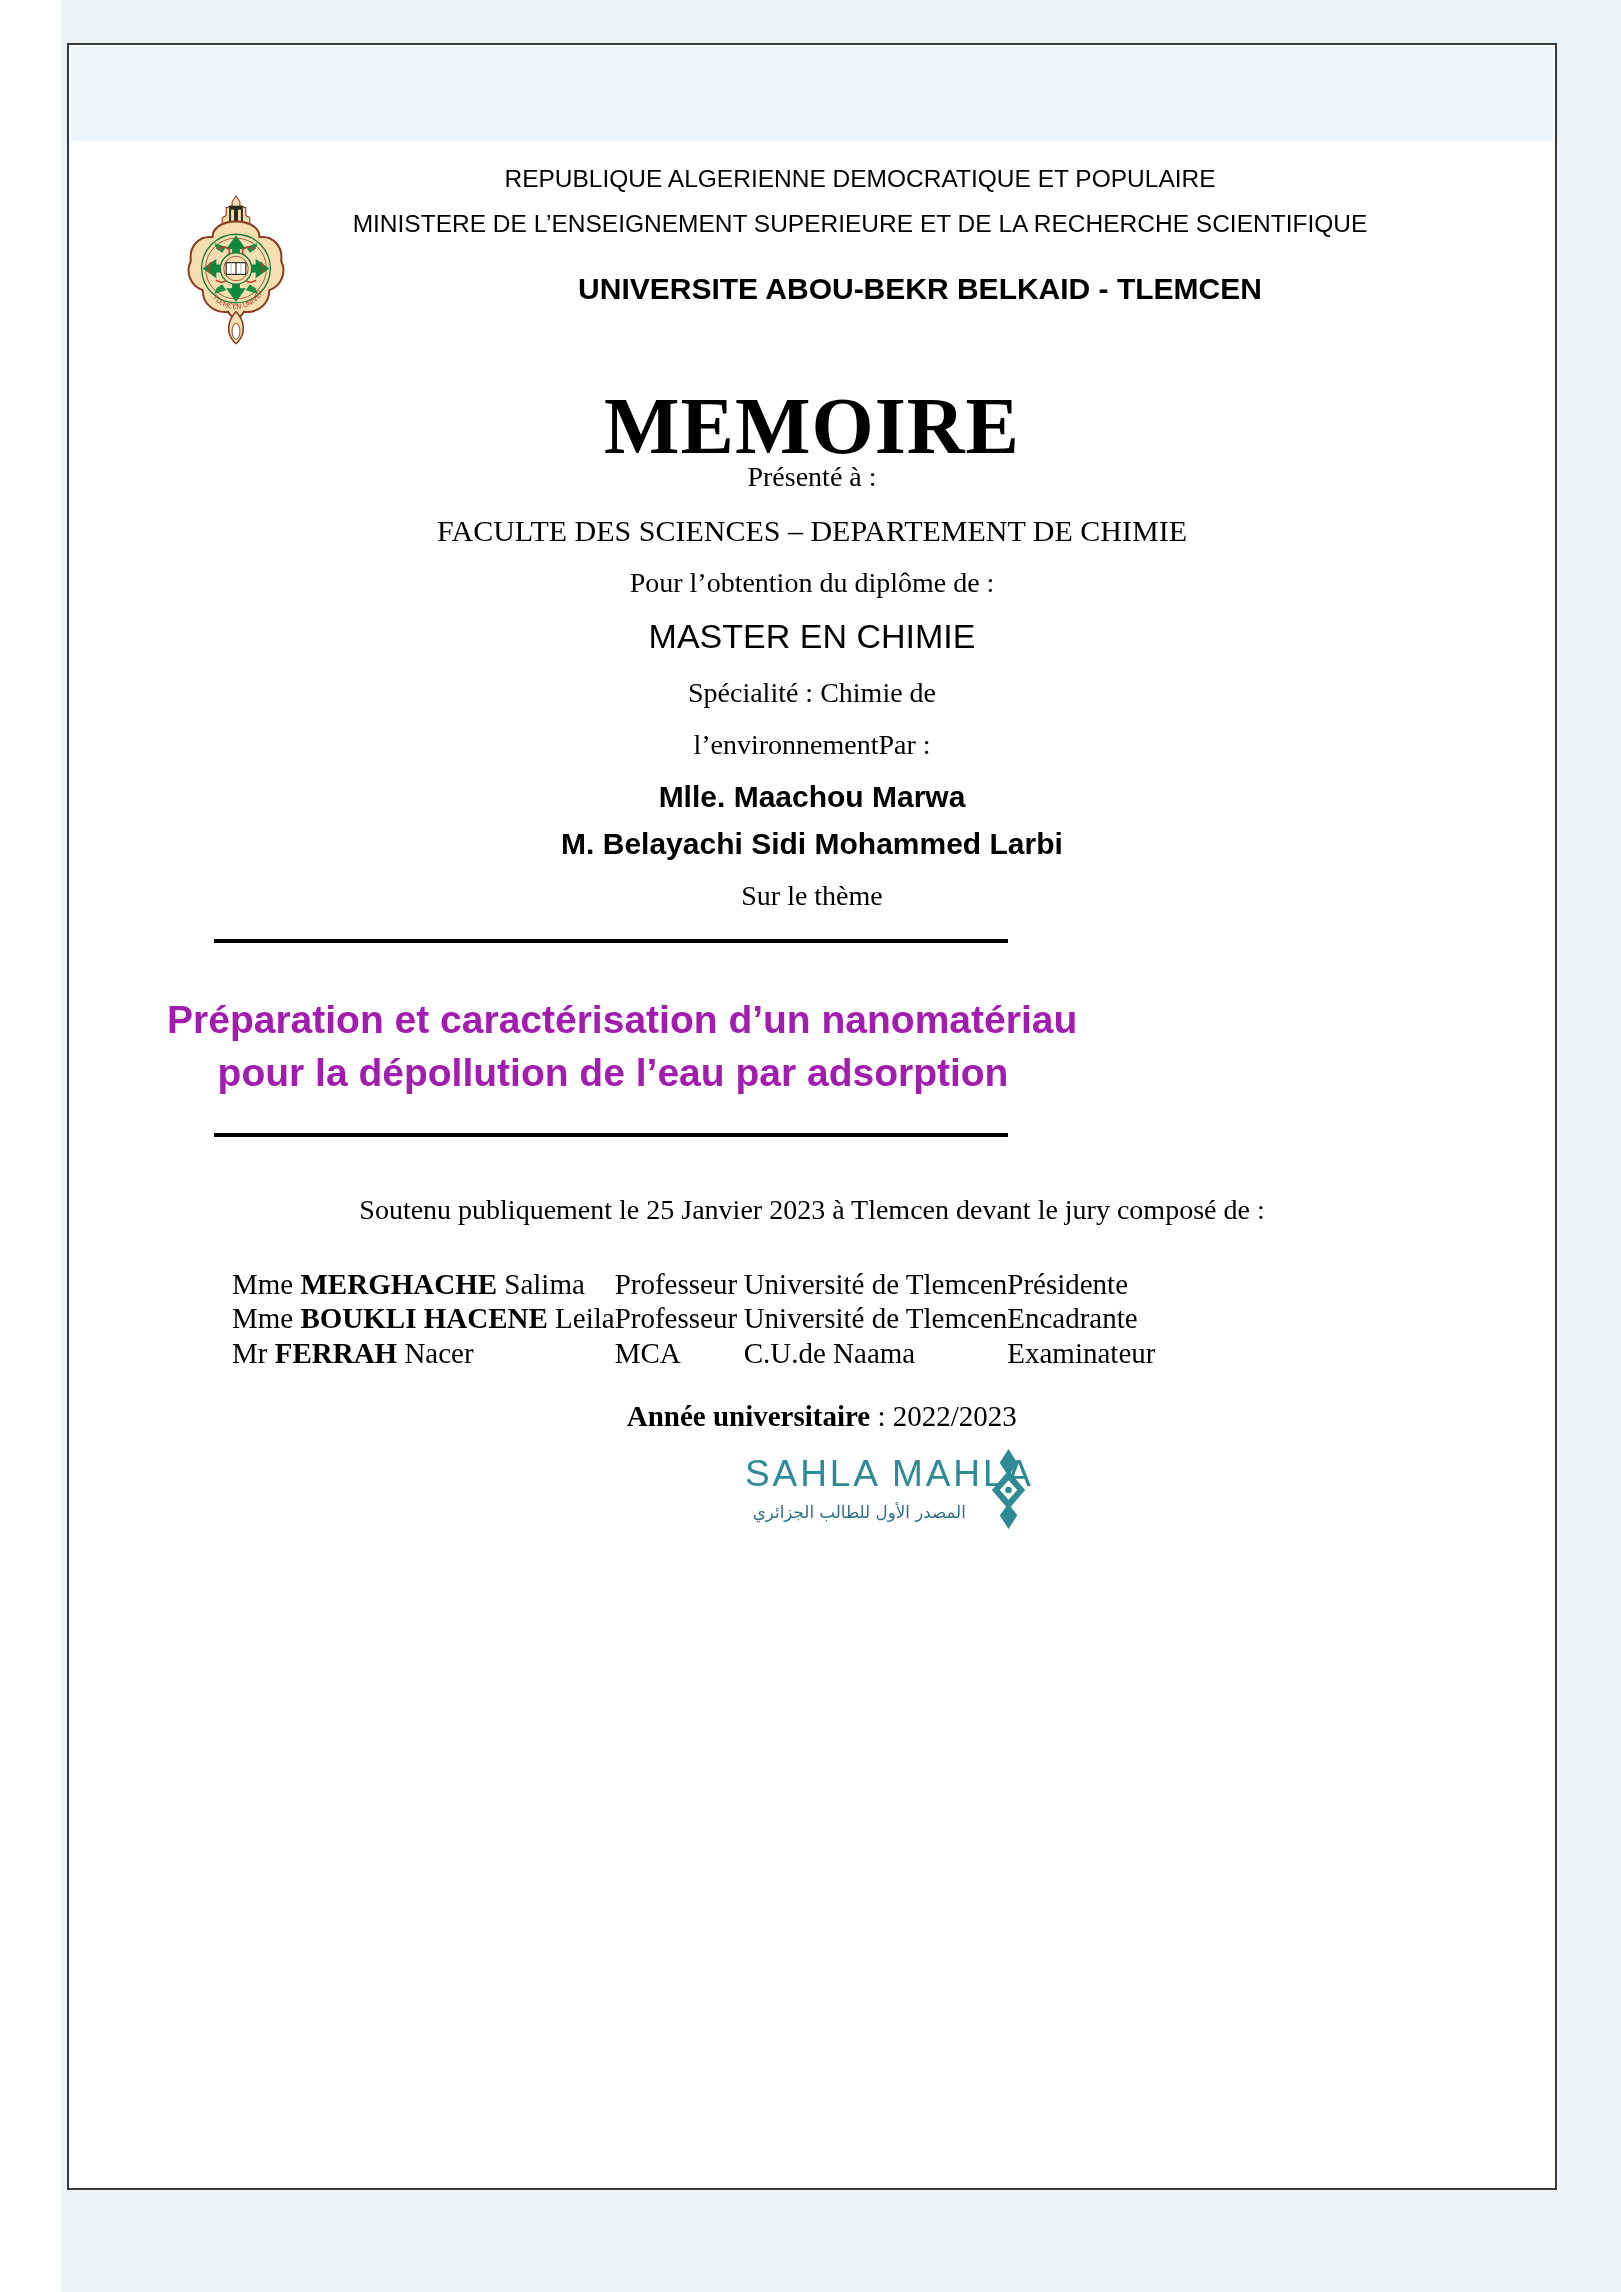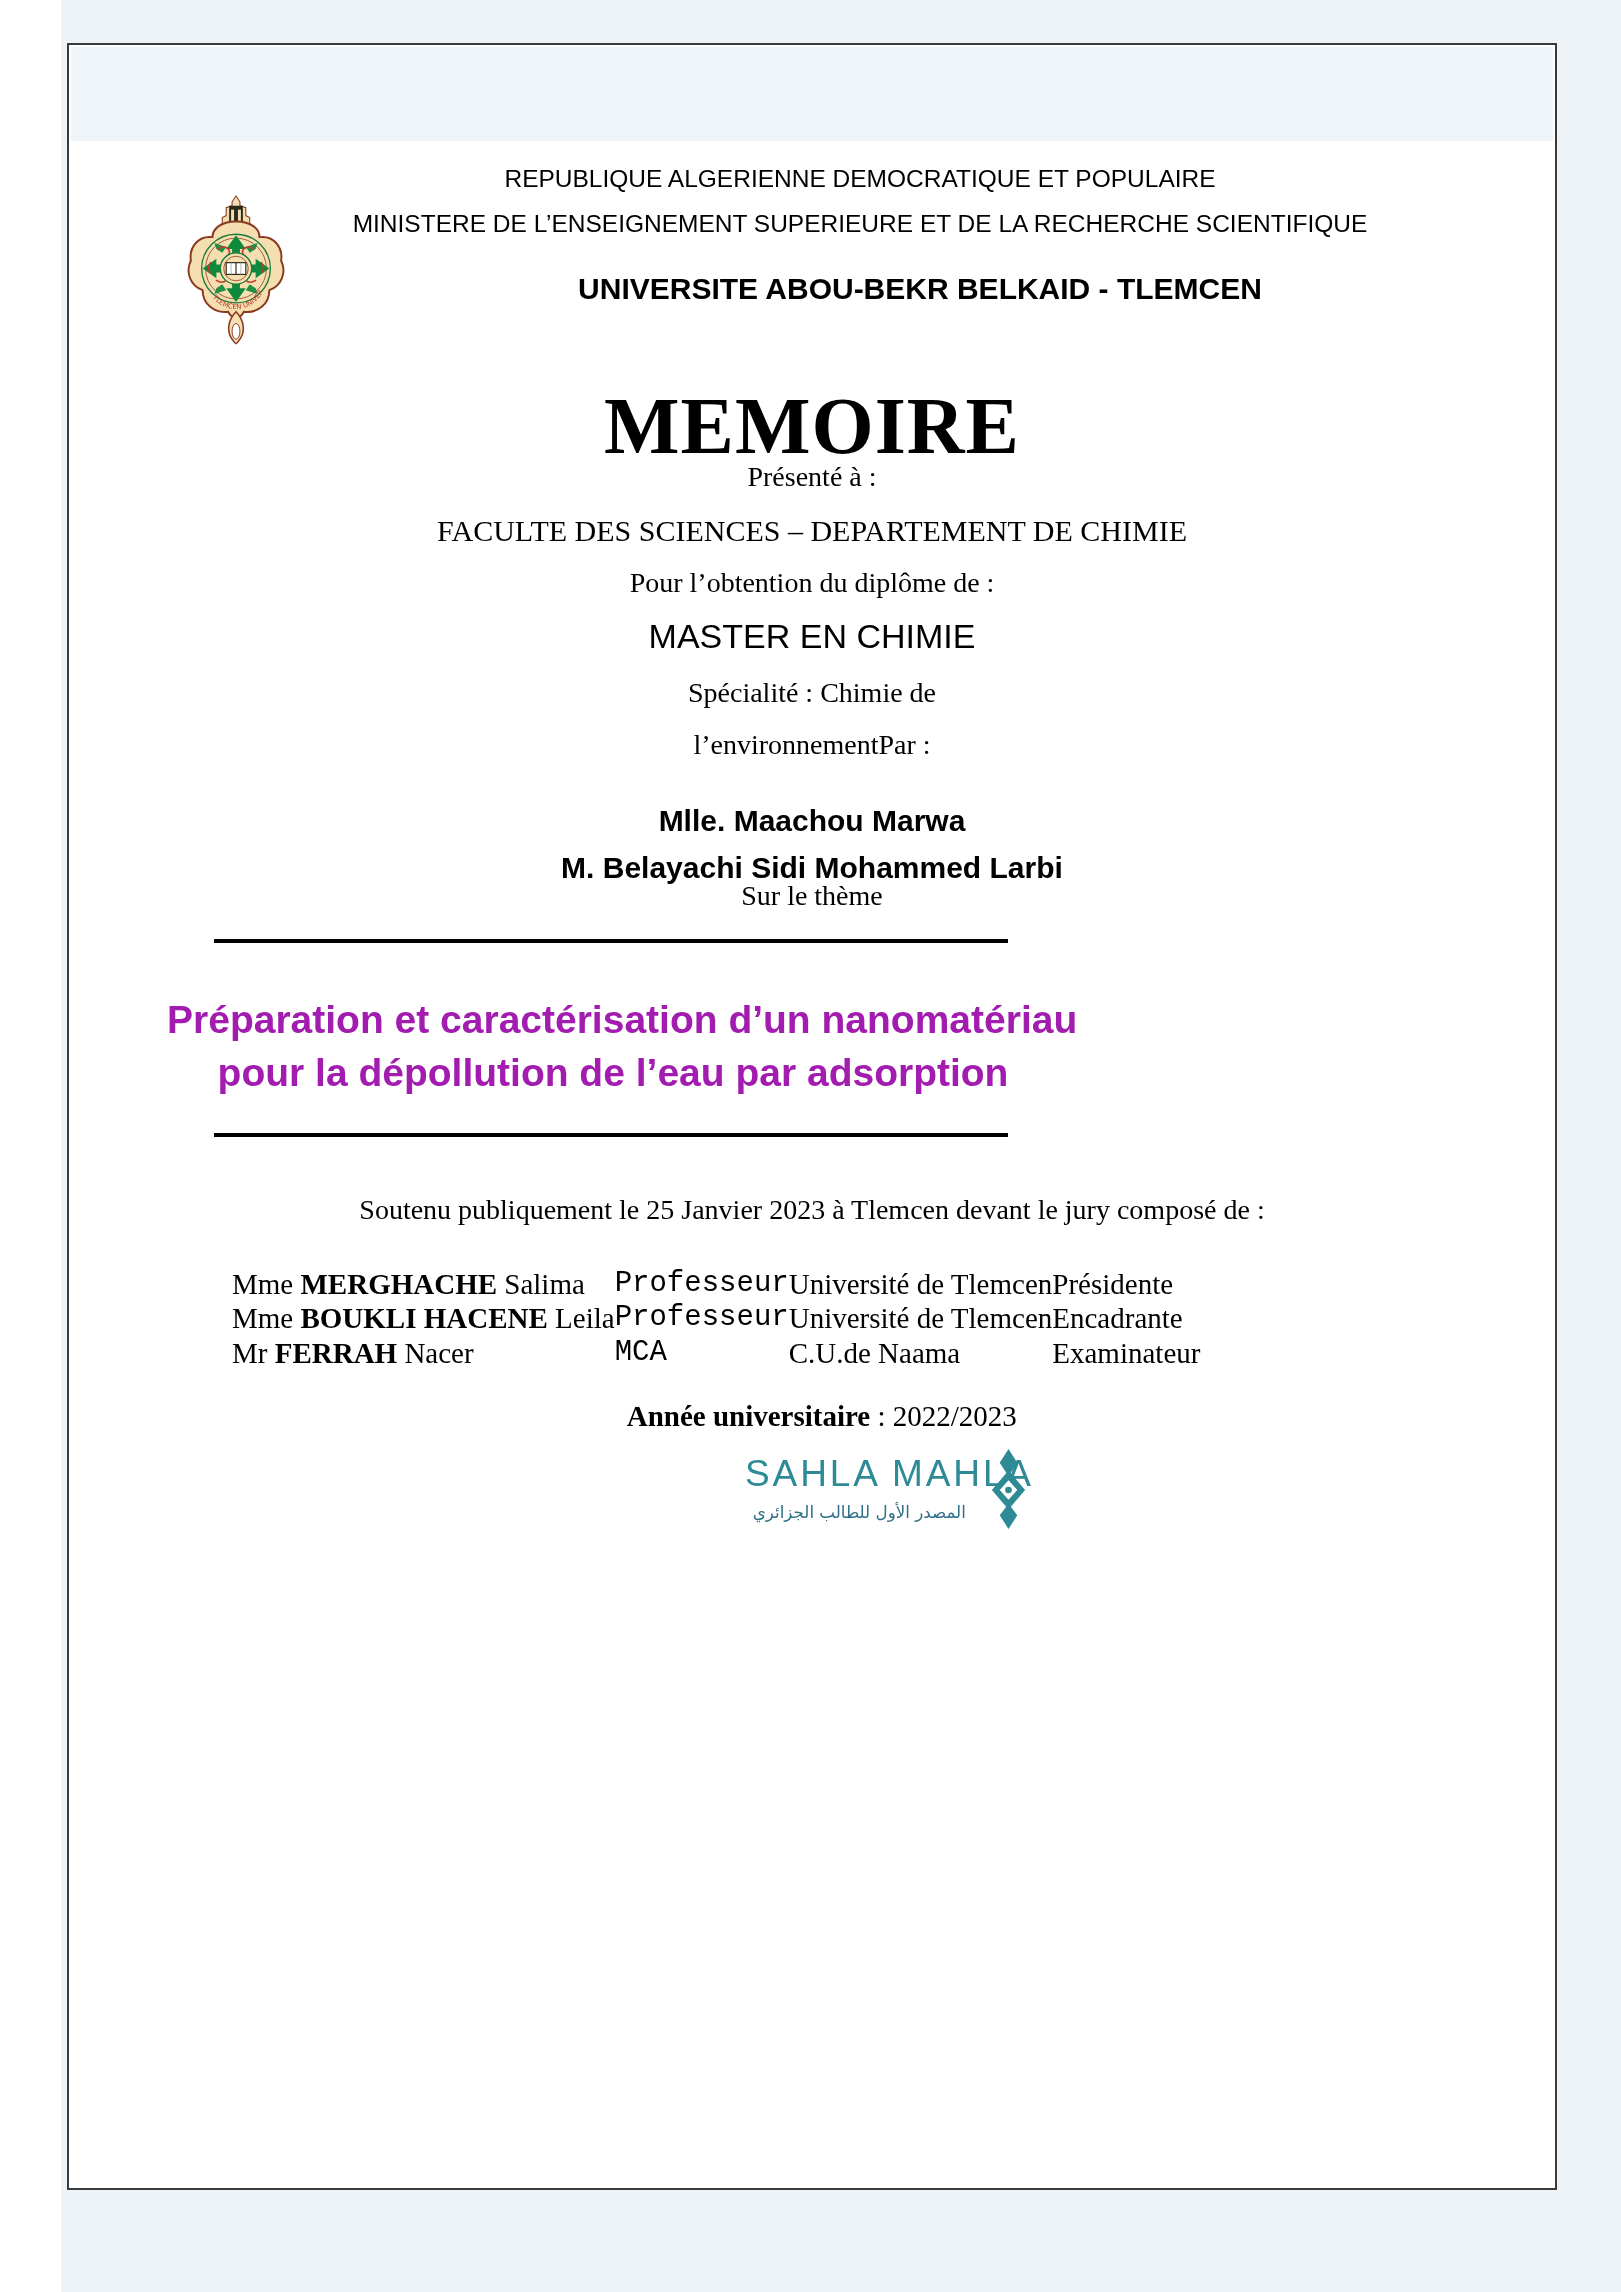--- a/index.html
+++ b/index.html
@@ -130,21 +130,20 @@
   }
 
   .student {
     position: absolute;
     width: 100%;
     text-align: center;
     font-family: "Liberation Sans", "DejaVu Sans", sans-serif;
     font-weight: bold;
     font-size: 30px;
     color: #000;
-    margin-top: 24px;
   }
   #student-1 { top: 735px; }
   #student-2 { top: 782px; }
 
   
   .rule {
     position: absolute;
     left: 145px;
     width: 794px;
     height: 3.9px;
@@ -188,21 +187,21 @@
     color: #000;
     border-collapse: collapse;
   }
   .jury td {
     padding: 0 0 2px 0;
     vertical-align: top;
     white-space: nowrap;
     line-height: 1.12;
   }
   .jury td.c-name  { width: 310px; margin-top: 40px; }
-  .jury td.c-grade { width: 129px; font-family: Liberation Mono, monospace; }
+  .jury td.c-grade { width: 129px; }
   .jury td.c-inst  { width: 245px; }
   .jury td.c-role  { width: 176px; margin-top: 16px; }
   .jury b { font-weight: bold; }
 
   
   #annee {
     position: absolute;
     top: 1355px;
     width: 100%;
     text-align: center;

